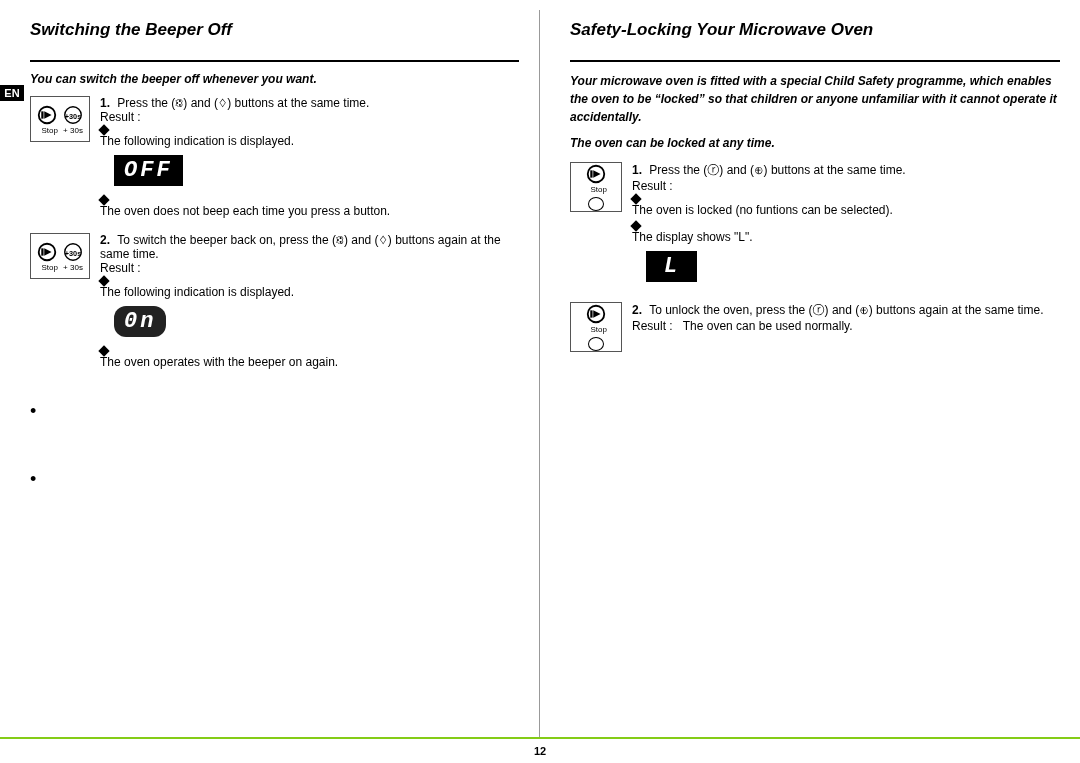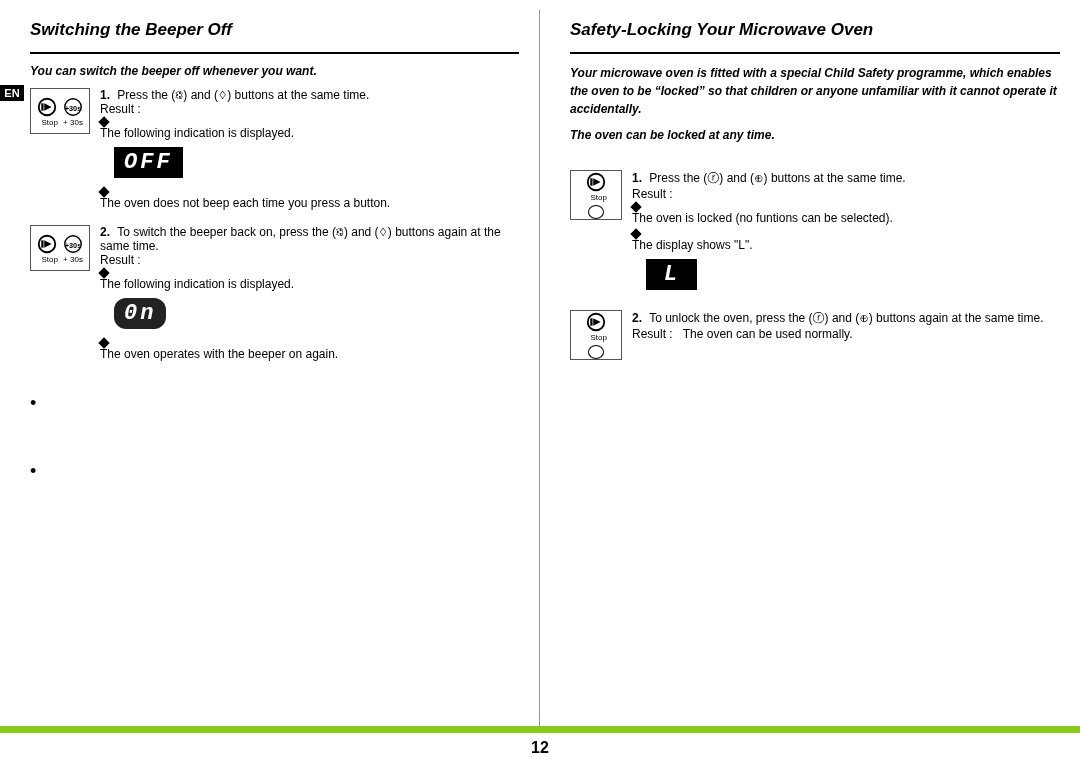--- a/index.html
+++ b/index.html
@@ -39,21 +39,21 @@
     .right-col {
       width: 540px;
       padding: 10px 20px 10px 30px;
     }
 
     .section-title {
       font-style: italic;
       font-weight: bold;
       font-size: 17px;
       border-bottom: 2px solid #000;
-      padding-bottom: 12px;
+      padding-bottom: 20px;
       margin-bottom: 10px;
     }
 
     .subtitle-bold {
       font-weight: bold;
       font-style: italic;
       font-size: 12px;
       margin-bottom: 10px;
     }
 
@@ -62,21 +62,21 @@
       font-style: italic;
       font-size: 12px;
       margin-bottom: 10px;
       line-height: 1.5;
     }
 
     .oven-line {
       font-weight: bold;
       font-style: italic;
       font-size: 12px;
-      margin-bottom: 28px;
+      margin-bottom: 12px;
     }
 
     
     .en-label {
       position: absolute;
       left: 0;
       top: 75px;
       background: #000;
       color: #fff;
       font-weight: bold;
@@ -221,23 +221,23 @@
       min-width: 52px;
       height: 50px;
       margin-right: 10px;
       gap: 3px;
     }
 
     
     .page-number {
       text-align: center;
       padding: 6px 0;
-      font-size: 16px;
-      font-weight: bold;
-      border-top: 7px solid #84cc16;
+      font-size: 11px;
+      font-weight: bold;
+      border-top: 2px solid #84cc16;
     }
 
     
     .bullet-dot {
       font-size: 18px;
       line-height: 1;
       margin: 20px 0;
       color: #000;
     }
 

